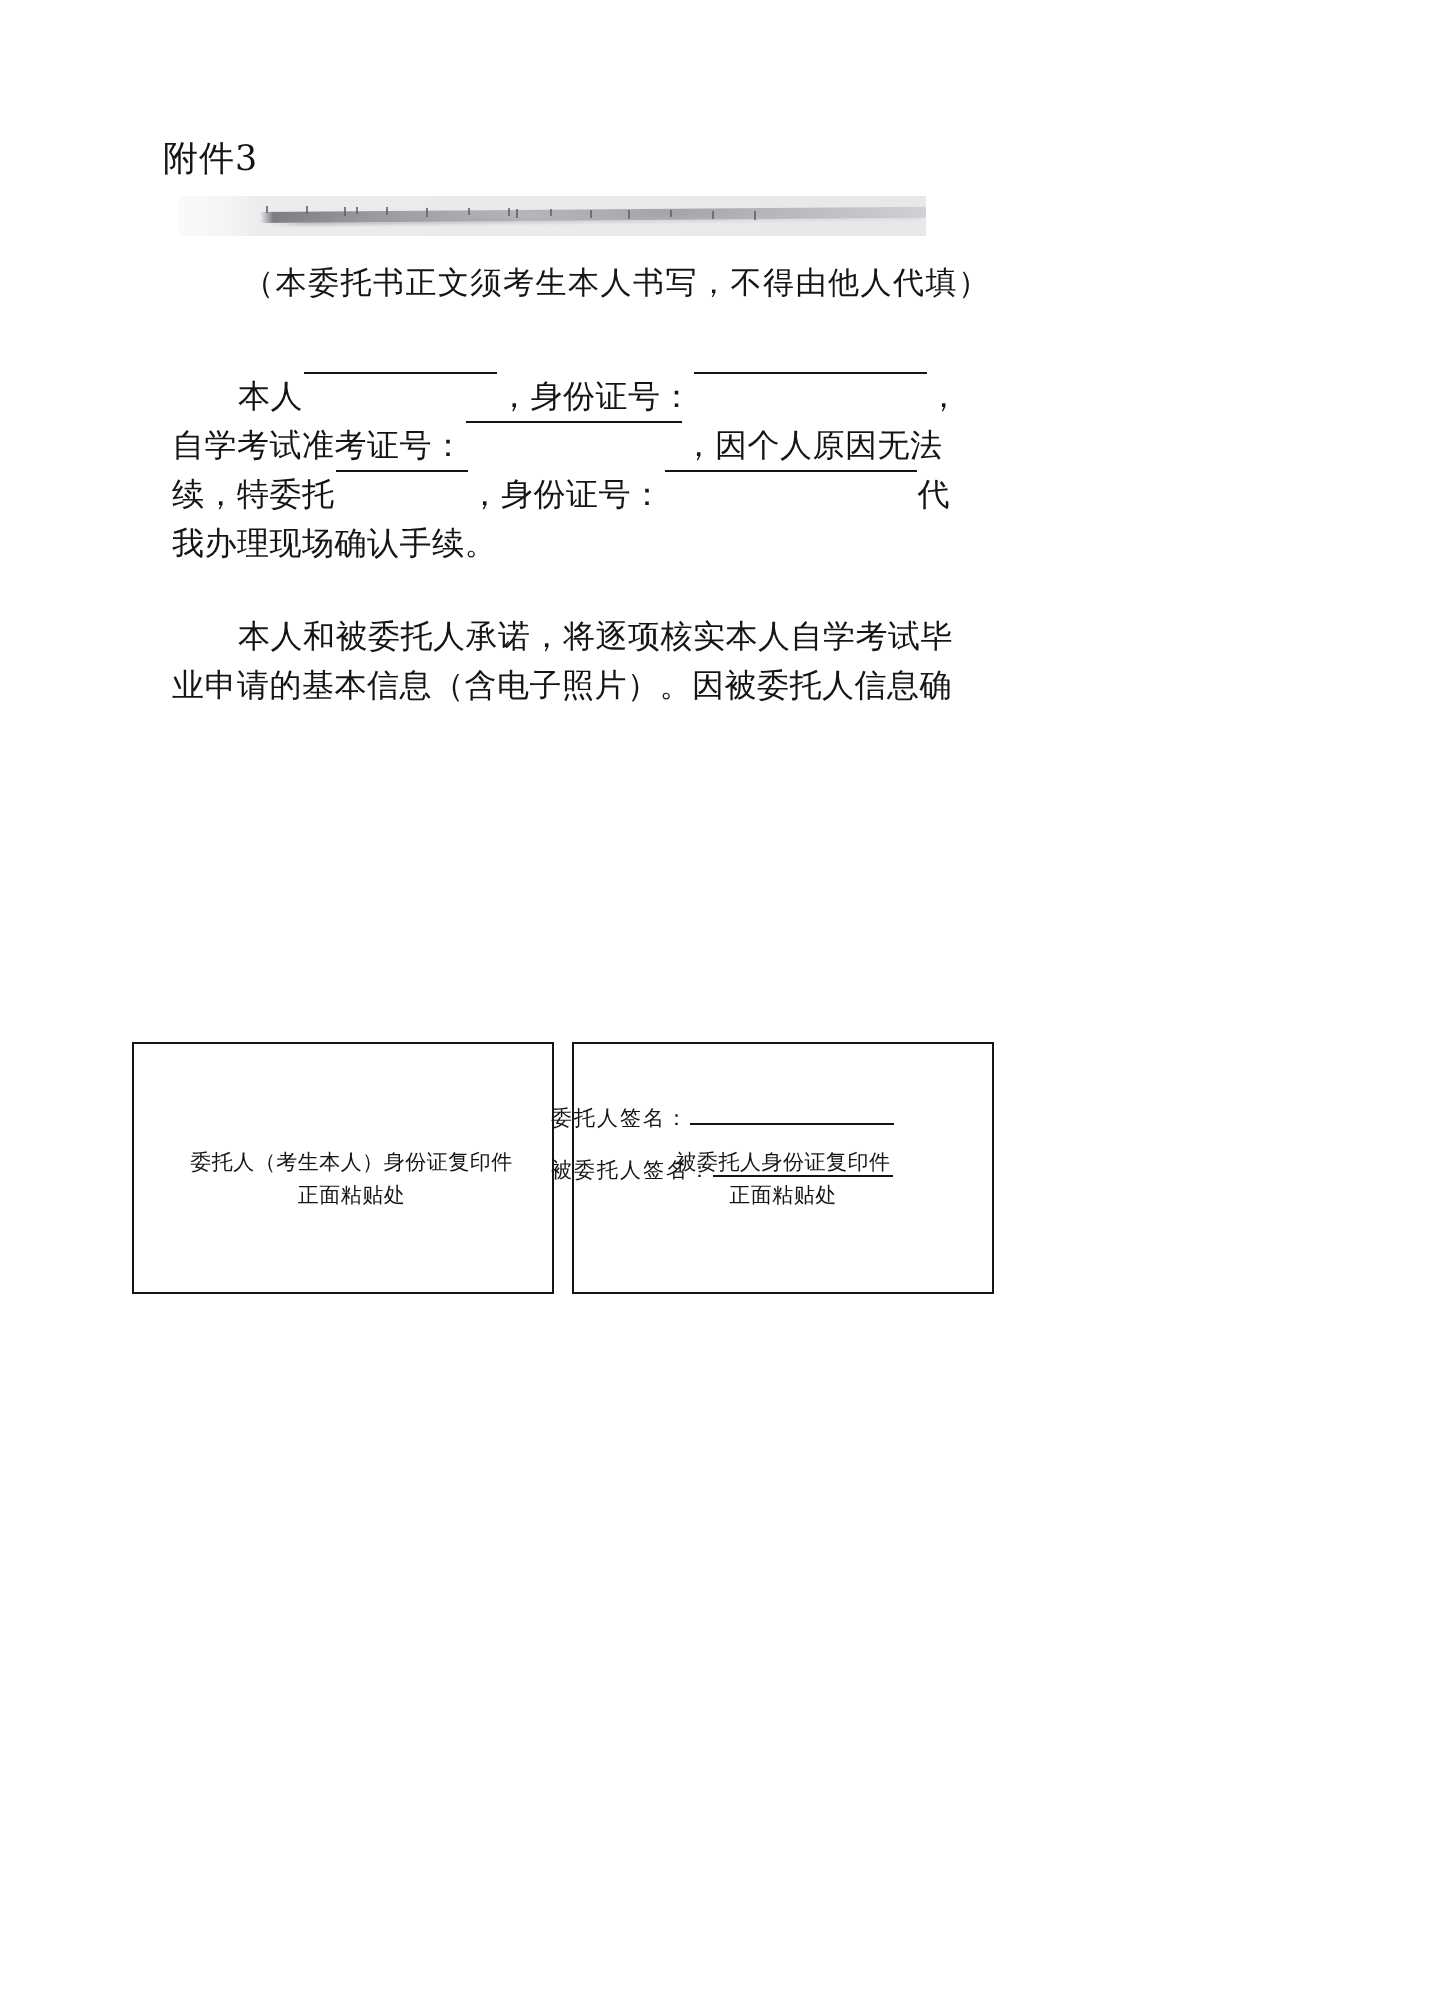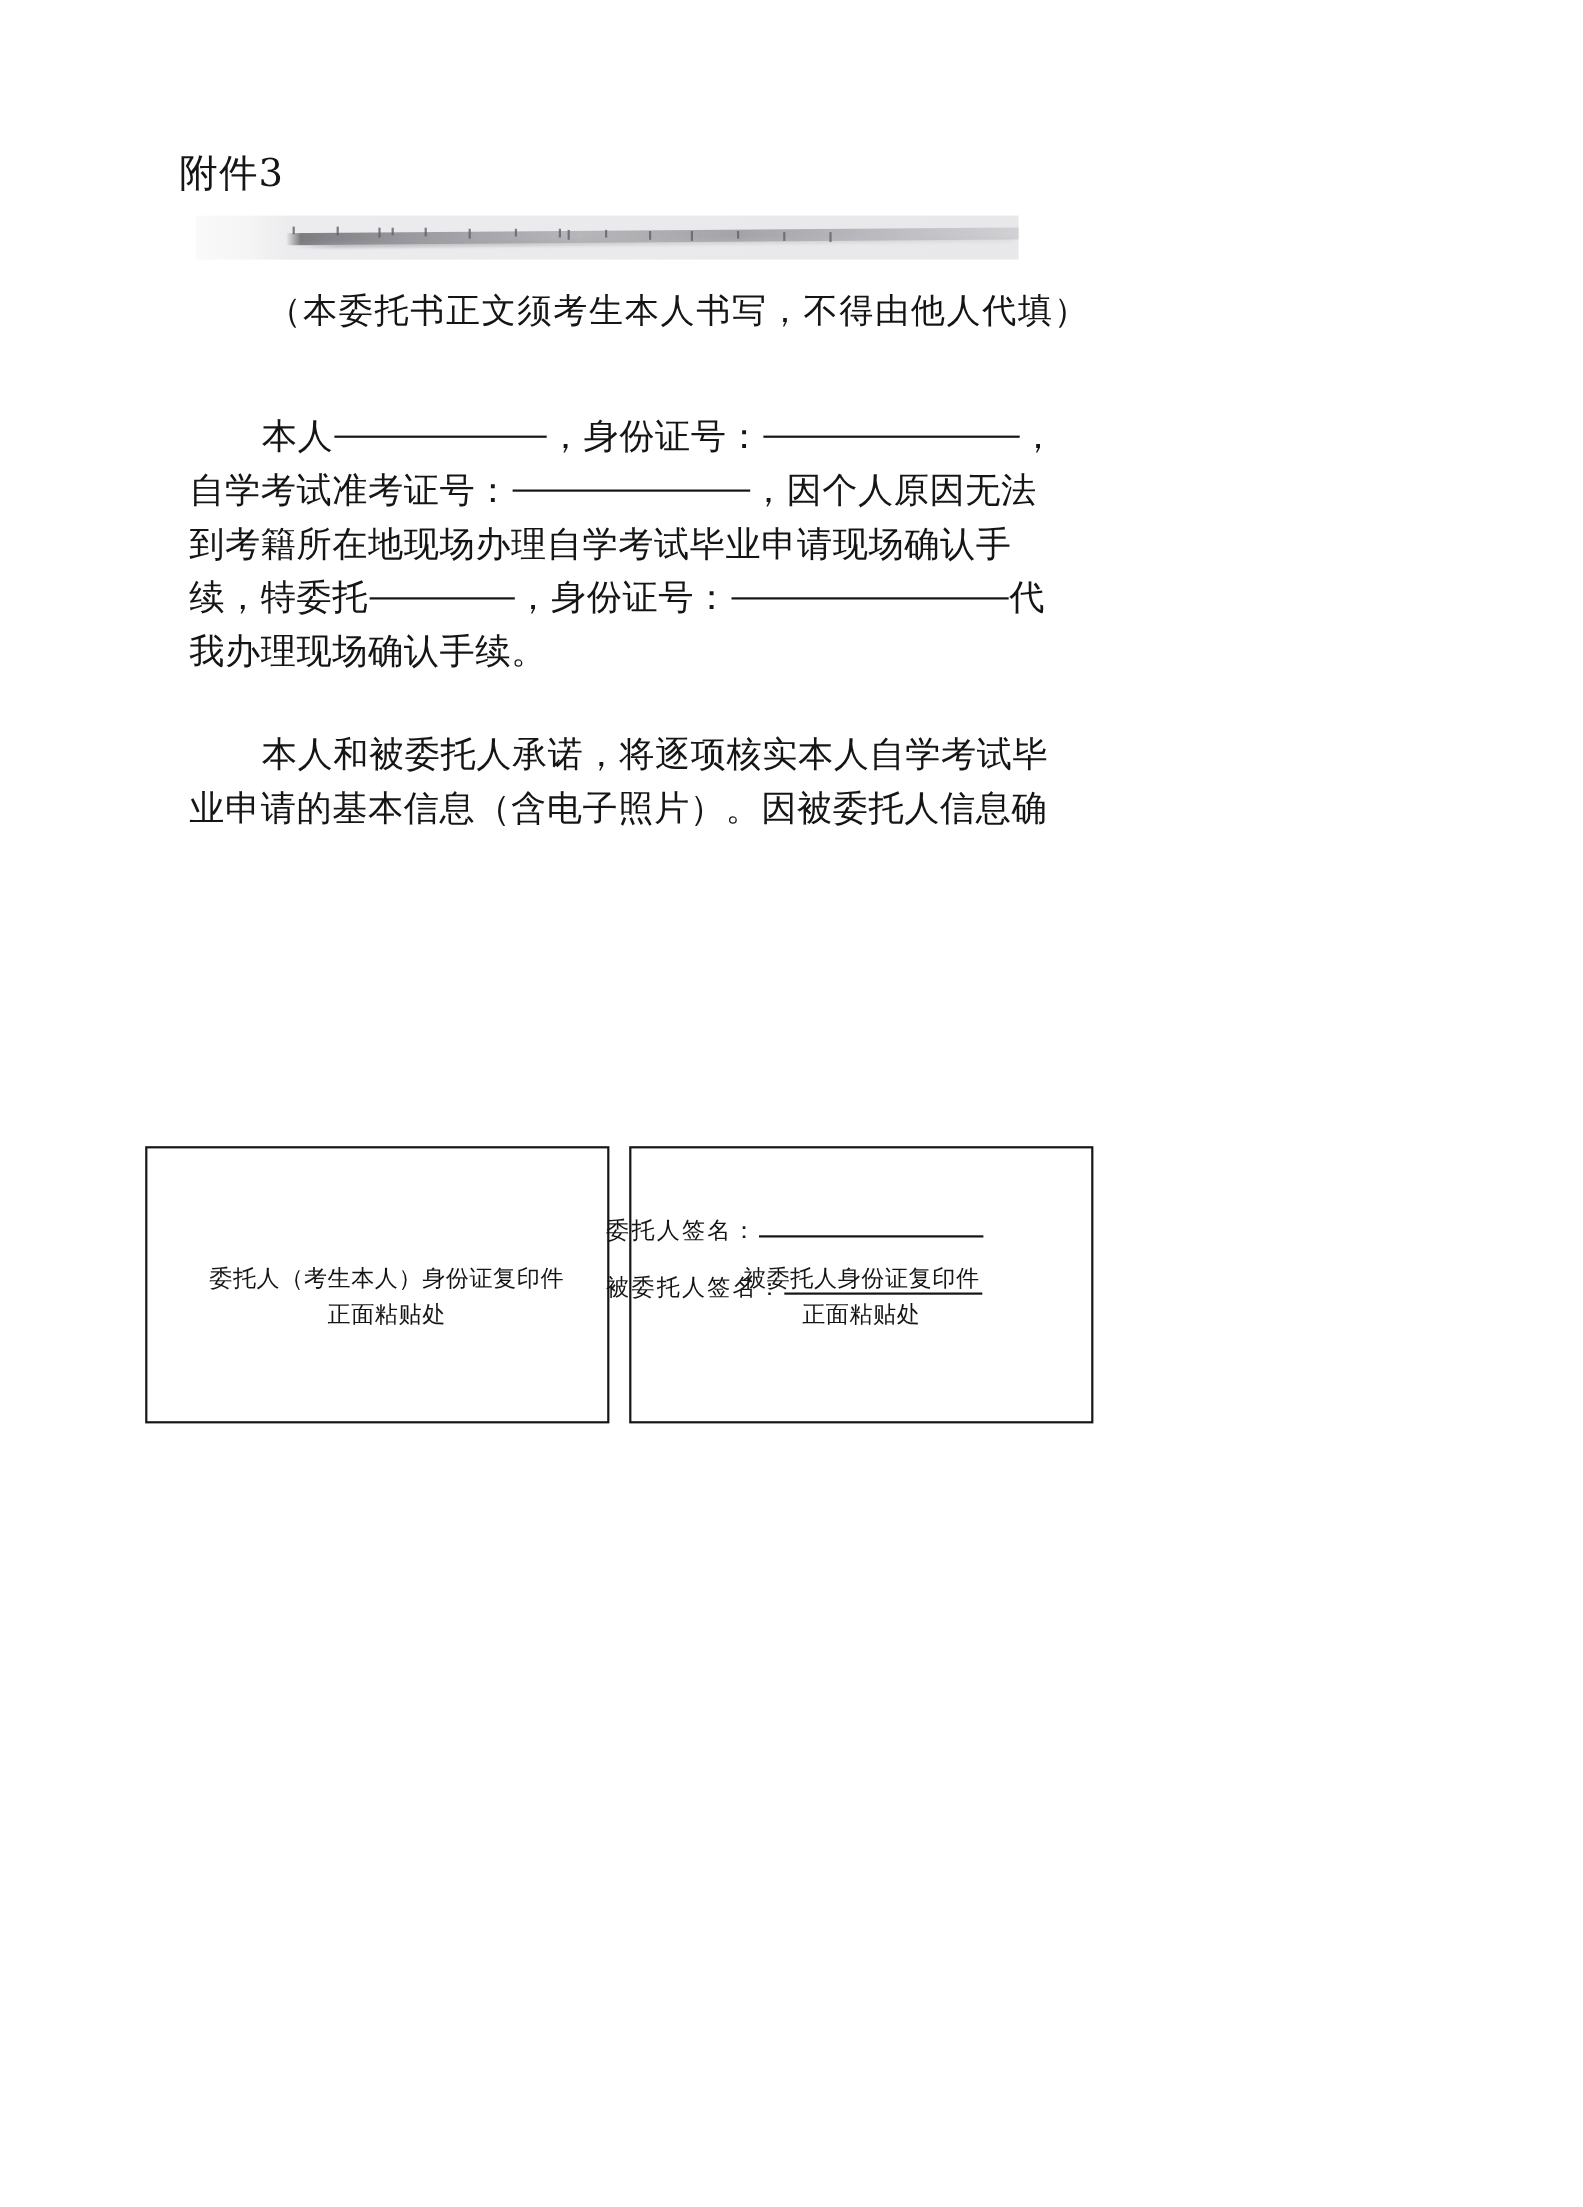--- a/index.html
+++ b/index.html
@@ -105,21 +105,21 @@
     top: 372px;
     width: 788px;
   }
   .body-line {
     font-size: 32px;
     line-height: 49px;
     height: 49px;
     letter-spacing: 0.5px;
     white-space: nowrap;
     display: flex;
-    align-items: center;
+    align-items: flex-start;
   }
   .body-line.indent { padding-left: 66px; }
   .body-line .txt { display: inline-block; }
   .blank {
     display: inline-block;
     border-bottom: 2px solid #151515;
     vertical-align: baseline;
     height: 0;
     margin: 0 1px;
   }
@@ -207,23 +207,20 @@
           <span class="txt">，身份证号：</span>
           <span class="blank" style="width: 236px;"></span>
           <span class="txt">，</span>
         </div>
         <div class="body-line">
           <span class="txt">自学考试准考证号：</span>
           <span class="blank" style="width: 216px;"></span>
           <span class="txt">，因个人原因无法</span>
         </div>
         <div class="body-line">
-          <span class="txt">到考籍所在地现场办理自学考试毕业申请现场确认手</span>
-        </div>
-        <div class="body-line">
           <span class="txt">续，特委托</span>
           <span class="blank" style="width: 132px;"></span>
           <span class="txt">，身份证号：</span>
           <span class="blank" style="width: 252px;"></span>
           <span class="txt">代</span>
         </div>
         <div class="body-line">
           <span class="txt">我办理现场确认手续。</span>
         </div>
       </div>

